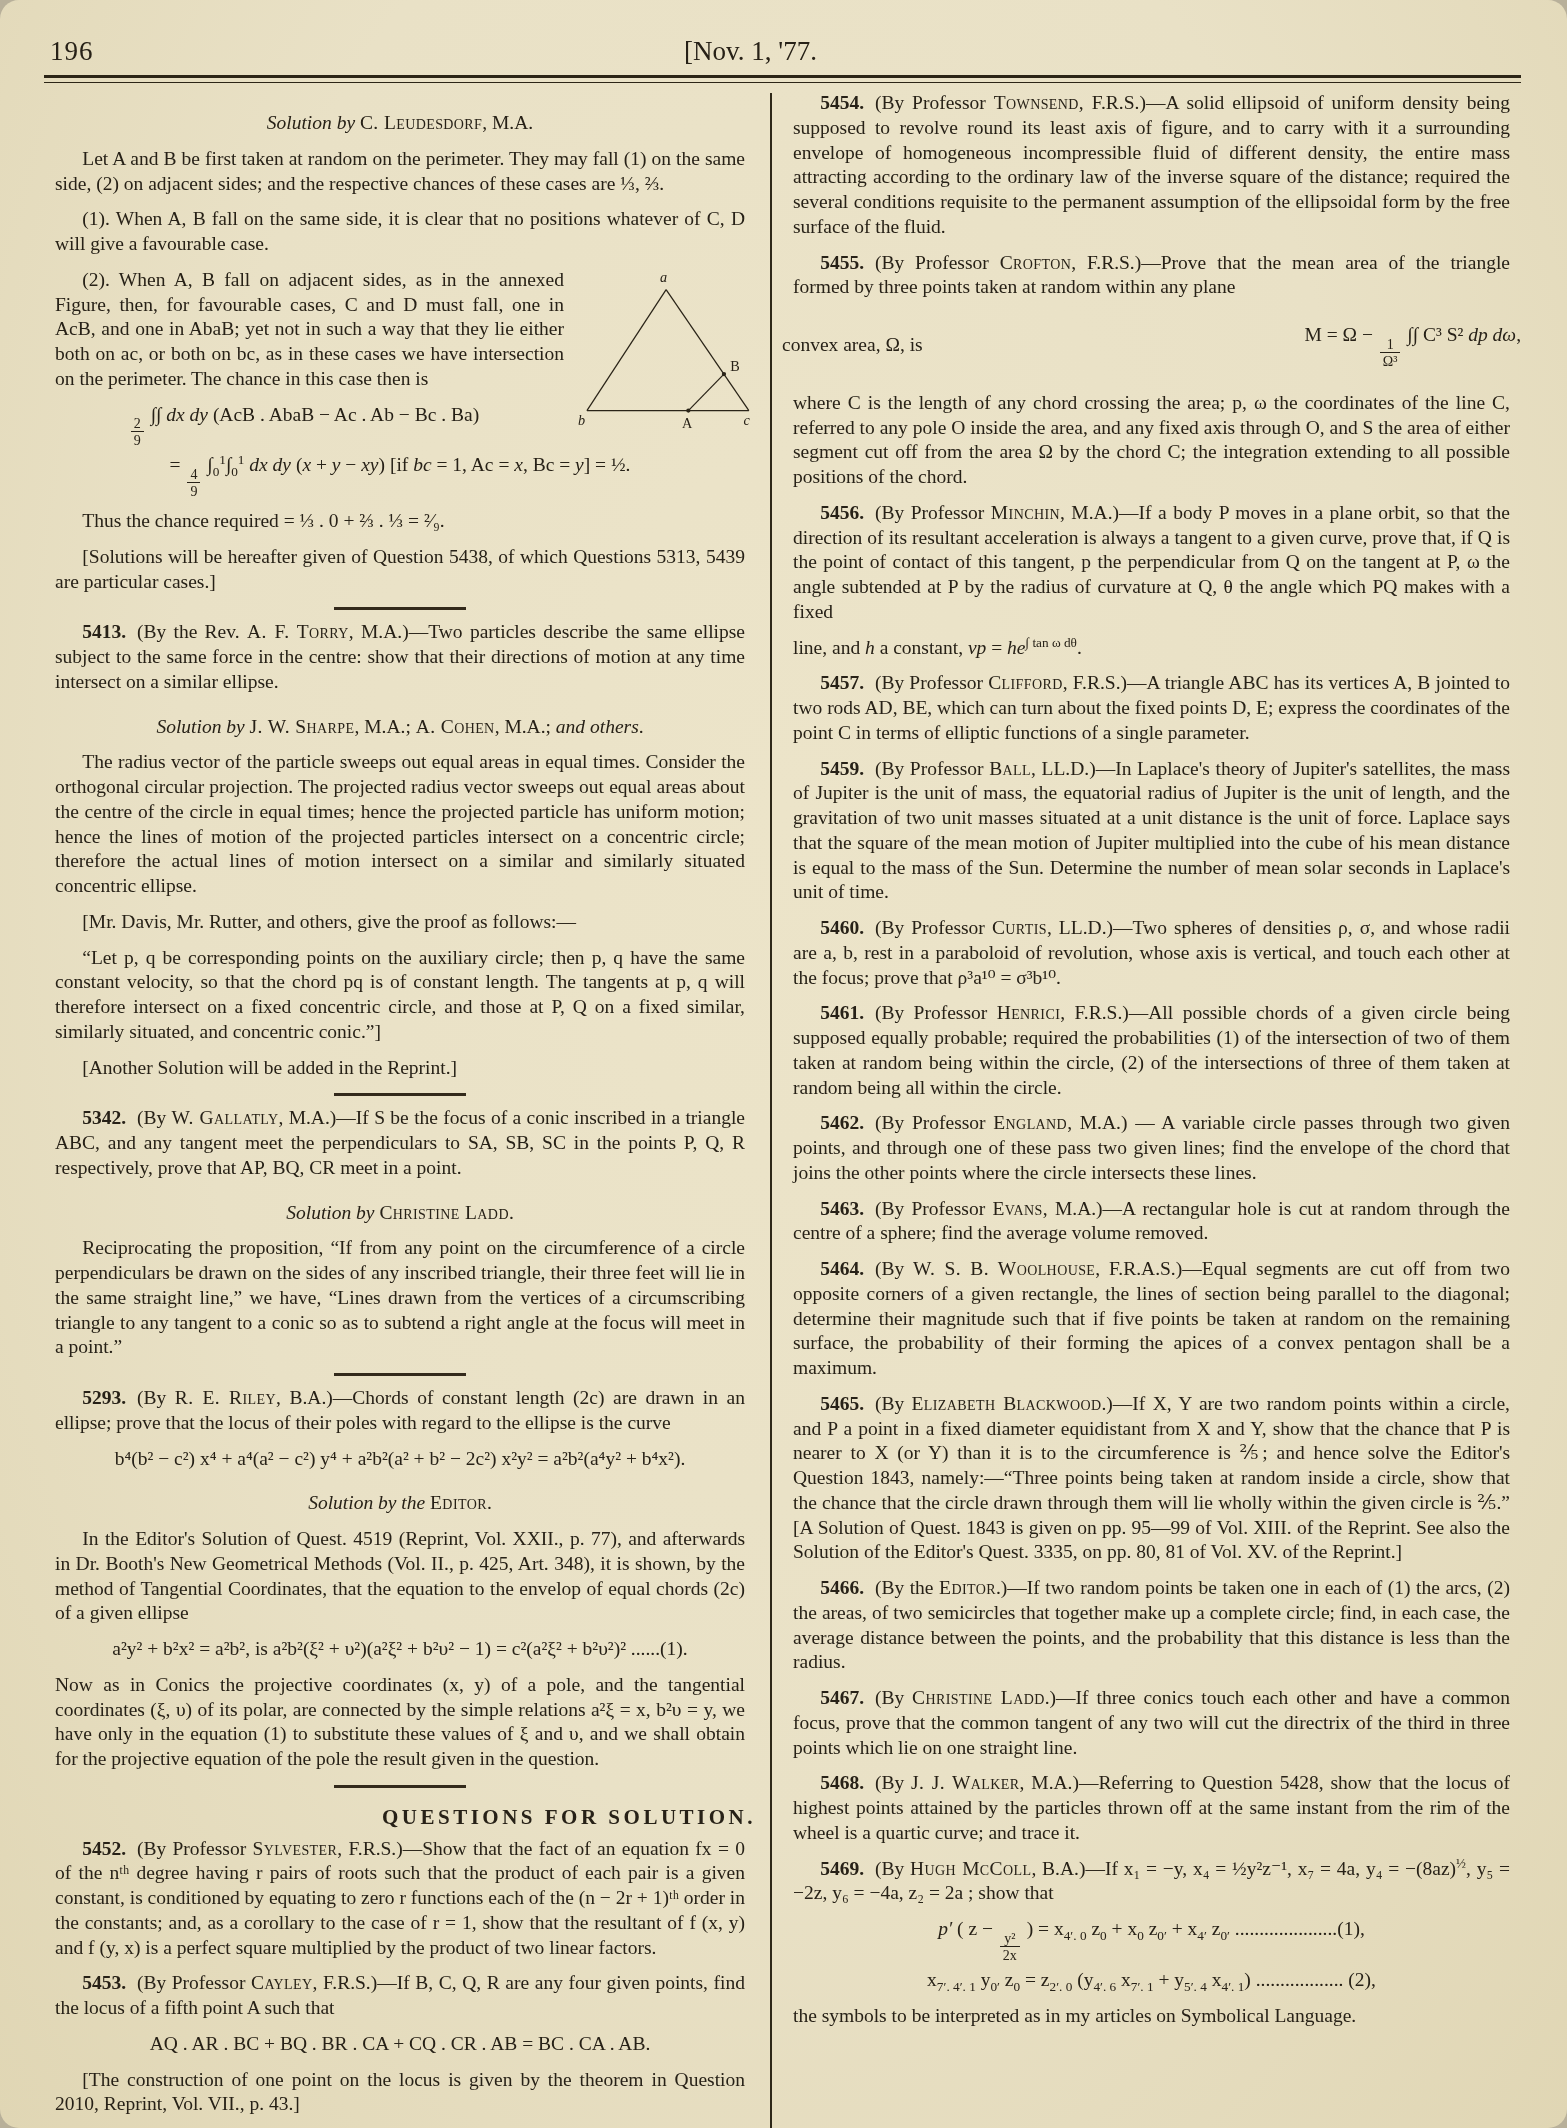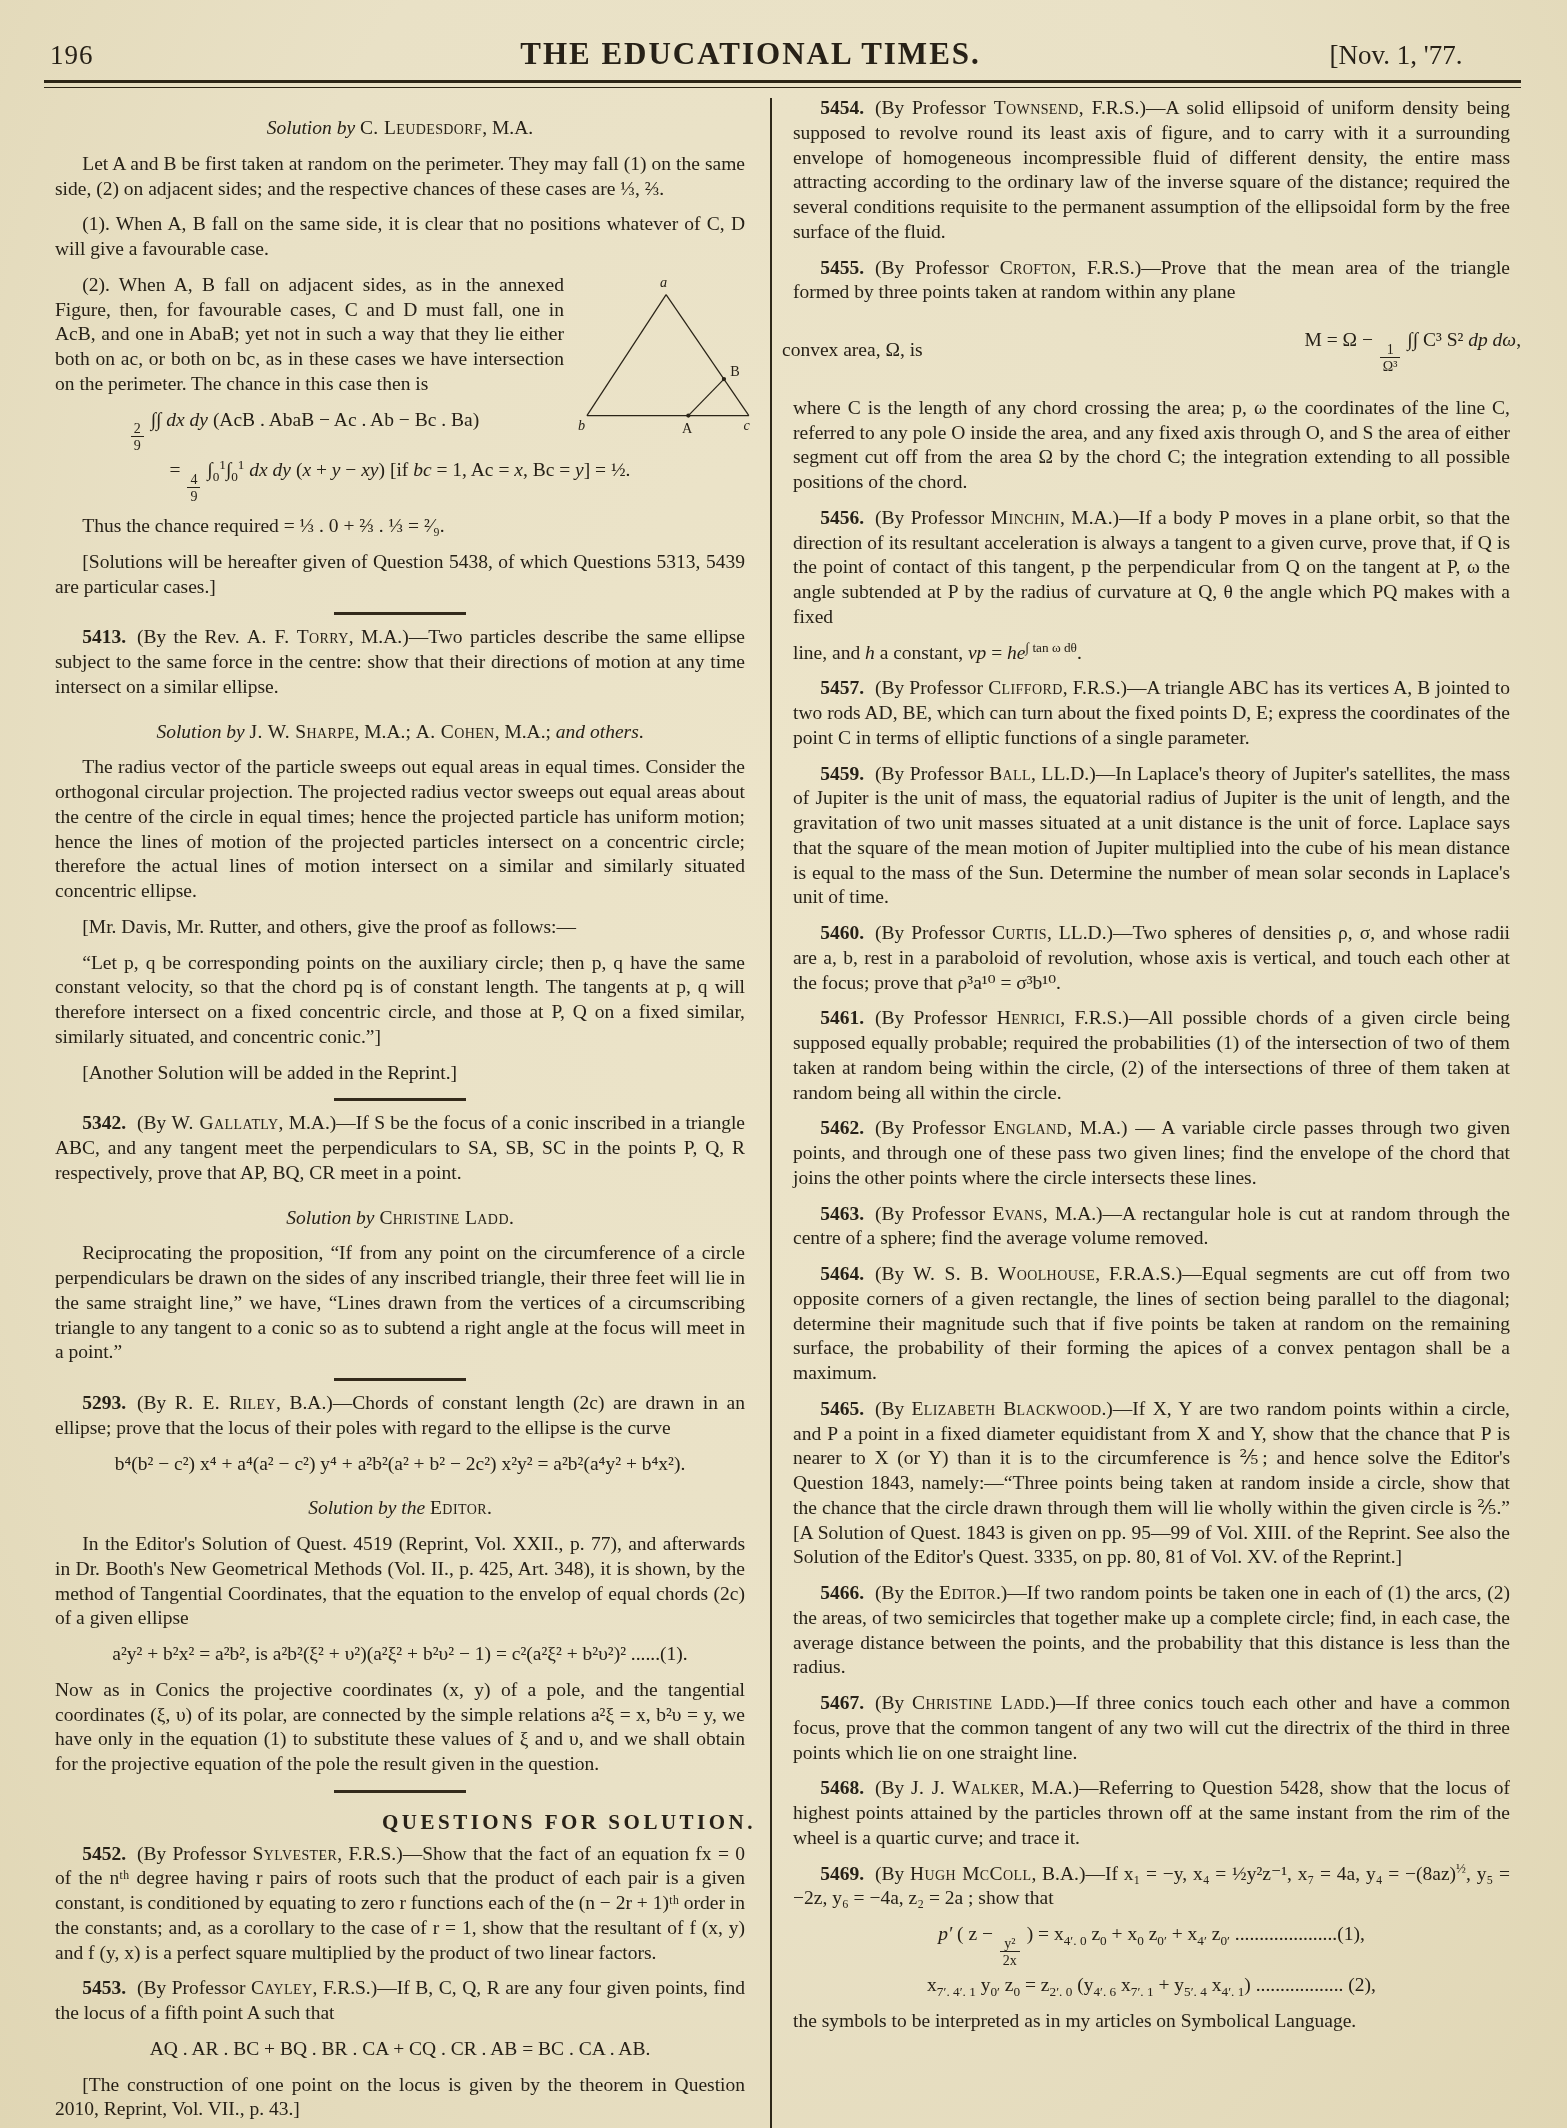--- a/index.html
+++ b/index.html
@@ -7,20 +7,21 @@
   .page{
     position:relative;
     width:1567px;height:2128px;
     margin:0 auto;
     box-sizing:border-box;
     padding:30px 46px 40px 44px;
     background:radial-gradient(ellipse at 50% 38%, #ece4c9 0%, #e9e1c6 55%, #e0d6b4 100%);
     color:#272117;
     font-family:"Liberation Serif","DejaVu Serif",serif;
     overflow:hidden;
+    border-radius:19px;
   }
   .hdr{display:grid;grid-template-columns:170px 1fr 230px;align-items:baseline;padding:6px 10px 8px 6px}
   .pgnum{font-size:27px;letter-spacing:1px}
   .title{text-align:center;font-weight:700;font-size:31px;letter-spacing:2px;white-space:nowrap}
   .date{font-size:27px;text-align:center;white-space:nowrap}
   .rule-double{border-top:3.5px solid #2c2516;border-bottom:1.5px solid #2c2516;height:4px;margin:0 0 8px 0}
   .cols{display:flex;font-size:19.5px;line-height:1.27;text-align:justify}
   .col{min-width:0}
   .col.left{flex:none;width:712px}
   .col-divider{flex:none;width:2px;background:#2e2819;margin:2px 10px 0 14px}
@@ -47,21 +48,20 @@
   .figure .lc{font-style:italic}
   .fx{display:inline-block}
 </style>
 </head>
 <body>
 
 <div class="page" style="color: rgb(39, 33, 23);">
 
   <header class="hdr">
     <span class="pgnum">196</span>
-    <span class="title">THE EDUCATIONAL TIMES.</span>
     <span class="date">[Nov. 1, '77.</span>
   </header>
 
   <div class="rule-double"></div>
 
   <main class="cols">
 
     <section class="col left">
 
       <p class="sol-head"><span class="it">Solution by </span><span class="sc">C. Leudesdorf</span><span>, M.A.</span></p>

